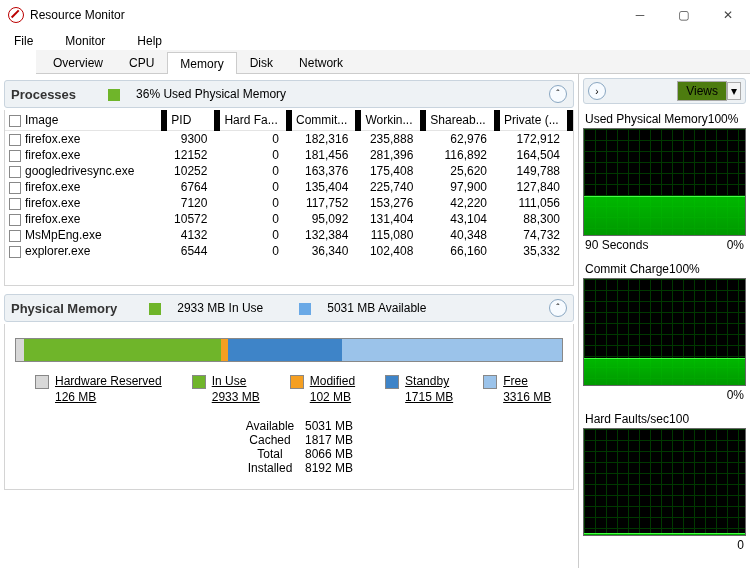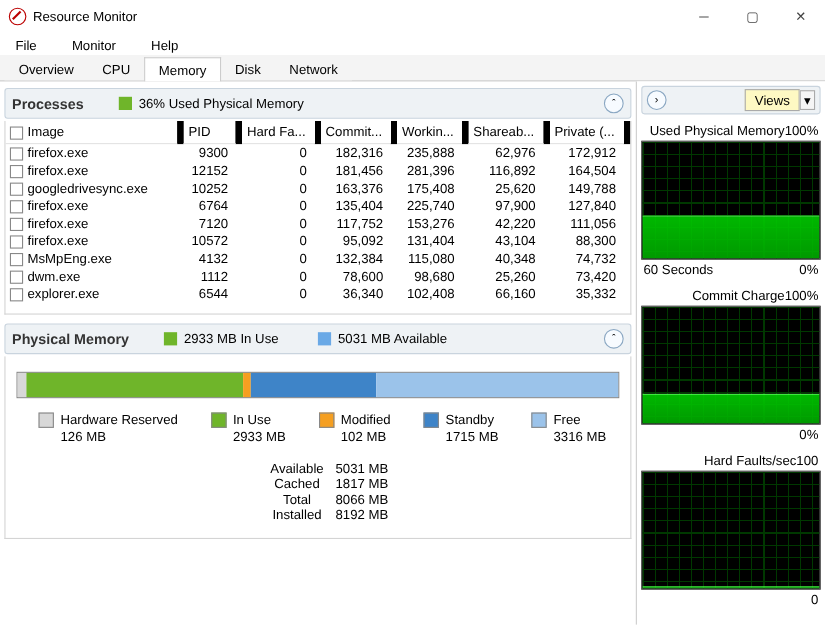--- a/index.html
+++ b/index.html
@@ -4,54 +4,54 @@
 <style>
   * { margin: 0; padding: 0; box-sizing: border-box; font-family: "Segoe UI", Tahoma, sans-serif; font-size: 12px; }
   body { background: #fff; width: 750px; height: 568px; overflow: hidden; color: #000; }
   .titlebar { height: 30px; display: flex; align-items: center; padding: 0 0 0 8px; background: #fff; }
   .titlebar .icon { width: 16px; height: 16px; border: 1.5px solid #b00; border-radius: 50%; position: relative; margin-right: 6px; }
   .titlebar .icon::after { content: ""; position: absolute; width: 10px; height: 1.5px; background: #b00; top: 5px; left: 1px; transform: rotate(-45deg); }
   .titlebar .title { flex: 1; font-size: 12px; color: #000; }
   .winbtn { width: 44px; height: 30px; display: flex; align-items: center; justify-content: center; color: #444; }
   .menubar { height: 20px; display: flex; align-items: flex-end; padding: 0 6px; gap: 16px; }
   .menubar span { padding: 2px 8px; }
-  .tabrow { height: 24px; display: flex; align-items: flex-end; border-bottom: 1px solid #ccc; padding: 0 4px; background: #f4f4f4; }
+  .tabrow { height: 24px; display: flex; align-items: flex-end; border-bottom: 1px solid #ccc; padding: 0 4px; background: #f4f4f4; margin-left: 36px; }
   .tab { padding: 4px 12px 3px; border: 1px solid transparent; border-bottom: none; background: #f4f4f4; color: #000;}
   .tab.active { background: #fff; border-color: #ccc; position: relative; top: 1px; }
   .content { display: flex; height: calc(100% - 74px); }
   .left { flex: 1; padding: 6px 4px 4px 4px; overflow: hidden; }
   .right { width: 172px; border-left: 1px solid #ccc; background: #fff; padding: 4px; }
   .panel-head { background: #eef2f5; border: 1px solid #c9d4de; border-radius: 3px; height: 28px; display: flex; align-items: center; padding: 0 6px; margin-bottom: 2px; }
   .panel-head .ttl { font-weight: bold; font-size: 13px; color: #333; }
-  .panel-head .meta { margin-left: 32px; display: flex; align-items: center; gap: 6px; font-size: 12px; }
+  .panel-head .meta { margin-left: 32px; display: flex; align-items: flex-end; gap: 16px; font-size: 12px; }
   .panel-head .sq { width: 12px; height: 12px; display:inline-block; }
   .panel-head .collapse { margin-left: auto; width: 18px; height: 18px; border: 1px solid #8aa7c2; border-radius: 50%; display: flex; align-items: center; justify-content: center; background: #f7fbff; font-size:10px;}
   .proc-table { border: 1px solid #d4d4d4; border-top: none; height: 176px; overflow-y: scroll; overflow-x:hidden; }
   table { border-collapse: collapse; width: 100%; }
   thead th { text-align: left; font-weight: normal; padding: 3px 4px; border-right: 6px solid #000000; border-bottom: 1px solid #e4e4e4; background: #fff; white-space: nowrap; overflow: hidden; text-overflow: ellipsis; position:sticky; top:0;}
   tbody td { padding: 1px 4px; white-space: nowrap; overflow: hidden; }
   tbody td.num { text-align: right; padding-right: 10px; }
   tbody td:first-child { padding-left: 4px; }
   .cb { width: 12px; height: 12px; border: 1px solid #888; display: inline-block; vertical-align: middle; margin-right: 4px;}
   .phys-area { border: 1px solid #d4d4d4; border-top: none; padding: 10px 10px 14px; }
   .membar { height: 24px; display: flex; border: 1px solid #888; margin: 4px 0 12px; }
   .seg { height: 100%; }
   .legend-row { display: flex; gap: 30px; padding-left: 20px; }
-  .legend-item { display: flex; align-items: flex-start; gap: 6px; flex-direction: row;}
+  .legend-item { display: flex; align-items: flex-start; gap: 6px; flex-direction: row; text-decoration: underline;}
   .legend-sq { width: 14px; height: 14px; border:1px solid #888; margin-top:1px;}
   .legend-txt { display: flex; flex-direction: column; line-height: 1.3; }
   .stats { margin-left: 220px; margin-top: 14px; text-align: center; }
   .stats-row { display: flex; }
   .stats-row span:first-child { width: 70px; }
   .right-top { height: 26px; border: 1px solid #c9d4de; background: #eef2f5; border-radius:3px; display: flex; align-items: center; padding: 0 4px; margin-bottom: 8px;}
   .right-top .nav { width: 18px; height: 18px; border: 1px solid #8aa7c2; border-radius: 50%; display:flex; align-items:center; justify-content:center; background:#f7fbff; font-size:10px;}
-  .right-top .views { margin-left: auto; border: 1px solid #aaa; padding: 2px 8px; background: #fef9c3; display:flex; gap:4px;}
+  .right-top .views { margin-left: auto; border: 1px solid #aaa; padding: 2px 8px; background: #4d7c0f; display:flex; gap:4px;}
   .right-top .dd { width:14px; height:18px; border:1px solid #aaa; background:#f5f5f5; display:flex; align-items:center; justify-content:center;}
   .graph-block { margin-bottom: 10px; }
-  .graph-head { display: flex; justify-content: flex-end; font-size: 11px; padding: 0 2px 2px;}
+  .graph-head { display: flex; justify-content: flex-start; font-size: 11px; padding: 0 2px 2px;}
   .graph { height: 108px; background: #000; position: relative; border: 1px solid #666; overflow:hidden;}
   .grid { position: absolute; inset: 0; background-image:
     repeating-linear-gradient(#003800 0 1px, transparent 1px 11px),
     repeating-linear-gradient(90deg, #003800 0 1px, transparent 1px 11px);}
   .fill { position: absolute; bottom: 0; left: 0; right: 0; background: linear-gradient(#0c0 0%, #0a0 100%); opacity:.9;}
   .line { position:absolute; left:0; right:0; height:1px; background:#4f4;}
   .graph-foot { display: flex; justify-content: space-between; font-size: 11px; padding: 2px 2px 0;}
 </style>
 </head>
 <body>
@@ -160,29 +160,20 @@
             <tr>
               <td><span class="cb"></span>MsMpEng.exe</td>
               <td class="num">4132</td>
               <td class="num">0</td>
               <td class="num">132,384</td>
               <td class="num">115,080</td>
               <td class="num">40,348</td>
               <td class="num">74,732</td>
             </tr>
             <tr>
-              <td><span class="cb"></span>dwm.exe</td>
-              <td class="num">1112</td>
-              <td class="num">0</td>
-              <td class="num">78,600</td>
-              <td class="num">98,680</td>
-              <td class="num">25,260</td>
-              <td class="num">73,420</td>
-            </tr>
-            <tr>
               <td><span class="cb"></span>explorer.exe</td>
               <td class="num">6544</td>
               <td class="num">0</td>
               <td class="num">36,340</td>
               <td class="num">102,408</td>
               <td class="num">66,160</td>
               <td class="num">35,332</td>
             </tr>
           </tbody>
       </table>
@@ -279,21 +270,21 @@
           <div class="graph-head">
             <span>Used Physical Memory</span>
             <span>100%</span>
           </div>
           <div class="graph">
             <div class="grid"></div>
             <div class="fill" style="height:36%"></div>
             <div class="line" style="bottom:36%"></div>
           </div>
           <div class="graph-foot">
-            <span>60 Seconds</span>
+            <span>90 Seconds</span>
             <span>0%</span>
           </div>
         </div>
         <div class="graph-block">
           <div class="graph-head">
             <span>Commit Charge</span>
             <span>100%</span>
           </div>
           <div class="graph">
             <div class="grid"></div>

